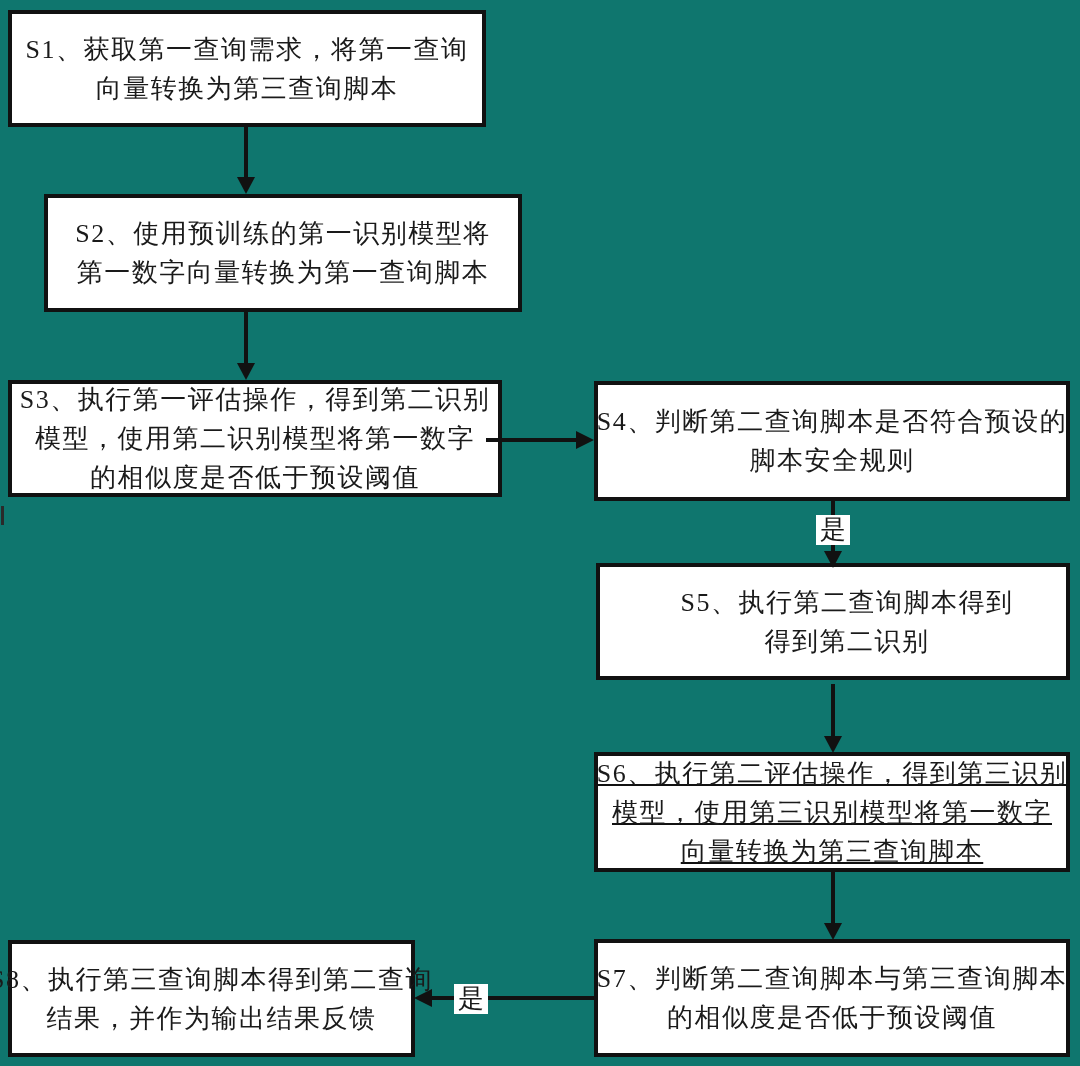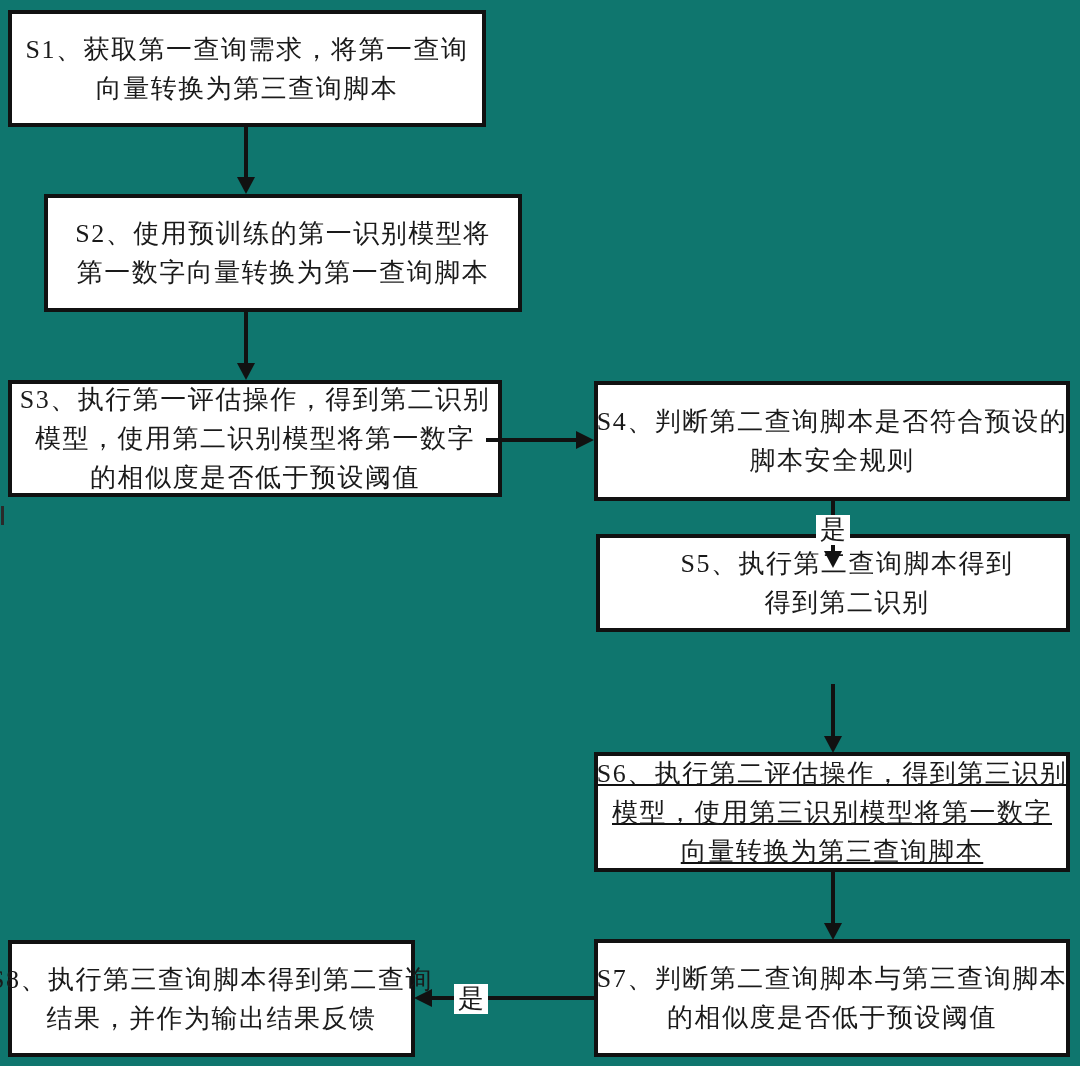--- a/index.html
+++ b/index.html
@@ -87,21 +87,21 @@
     </div>
   </div>
 
   <div class="box" style="left:594px;top:381px;width:476px;height:120px;">
     <div class="box-text">
       <span>S4、判断第二查询脚本是否符合预设的</span>
       <span>脚本安全规则</span>
     </div>
   </div>
 
-  <div class="box" style="left:596px;top:534px;width:474px;height:98px;padding-left:28px;">
+  <div class="box" style="left:596px;top:563px;width:474px;height:117px;padding-left:28px;">
     <div class="box-text">
       <span>S5、执行第二查询脚本得到</span>
       <span>得到第二识别</span>
     </div>
   </div>
 
   <div class="box" style="left:594px;top:752px;width:476px;height:120px;text-decoration:underline;">
     <div class="box-text">
       <span>S6、执行第二评估操作，得到第三识别</span>
       <span>模型，使用第三识别模型将第一数字</span>

